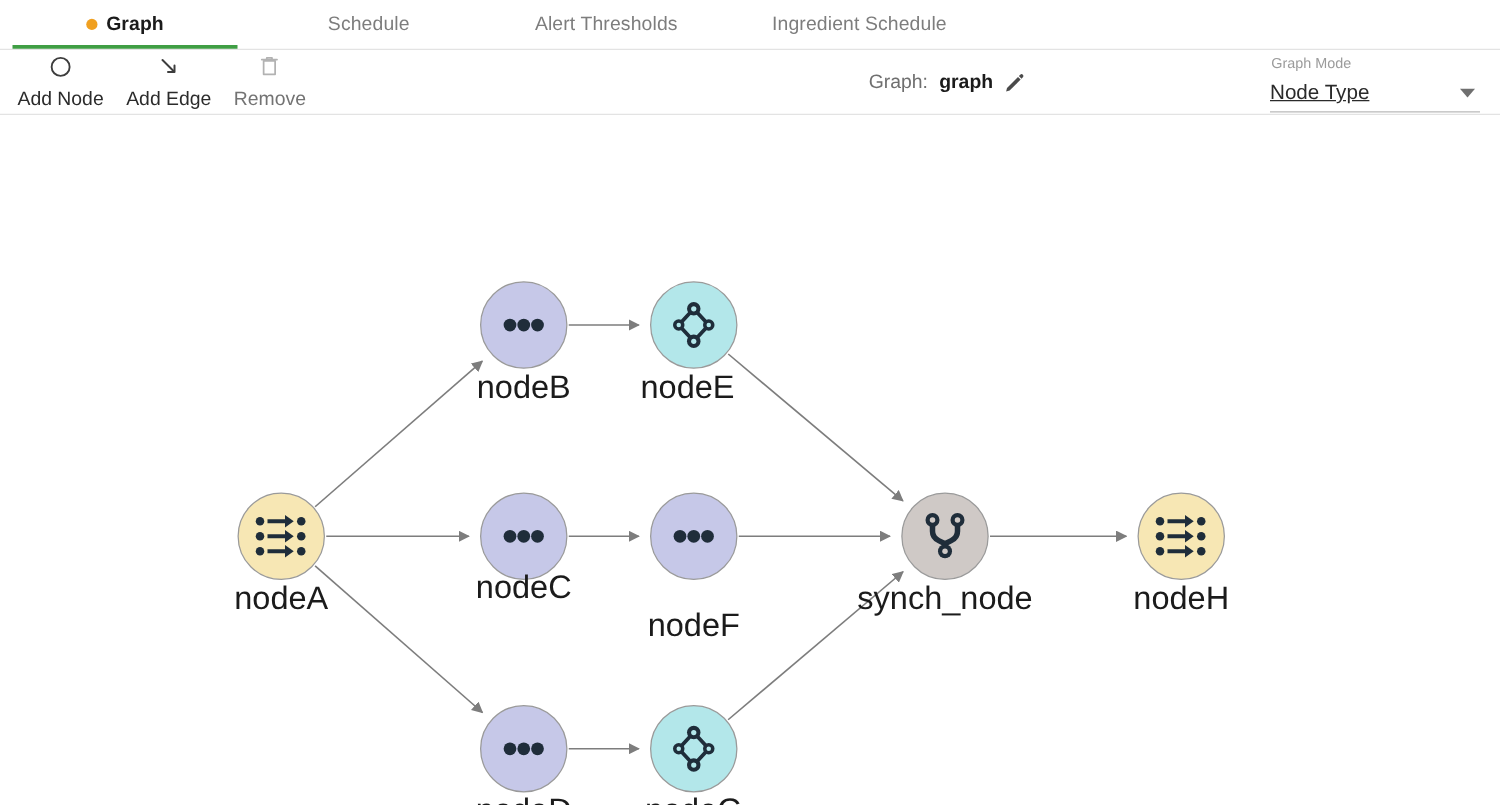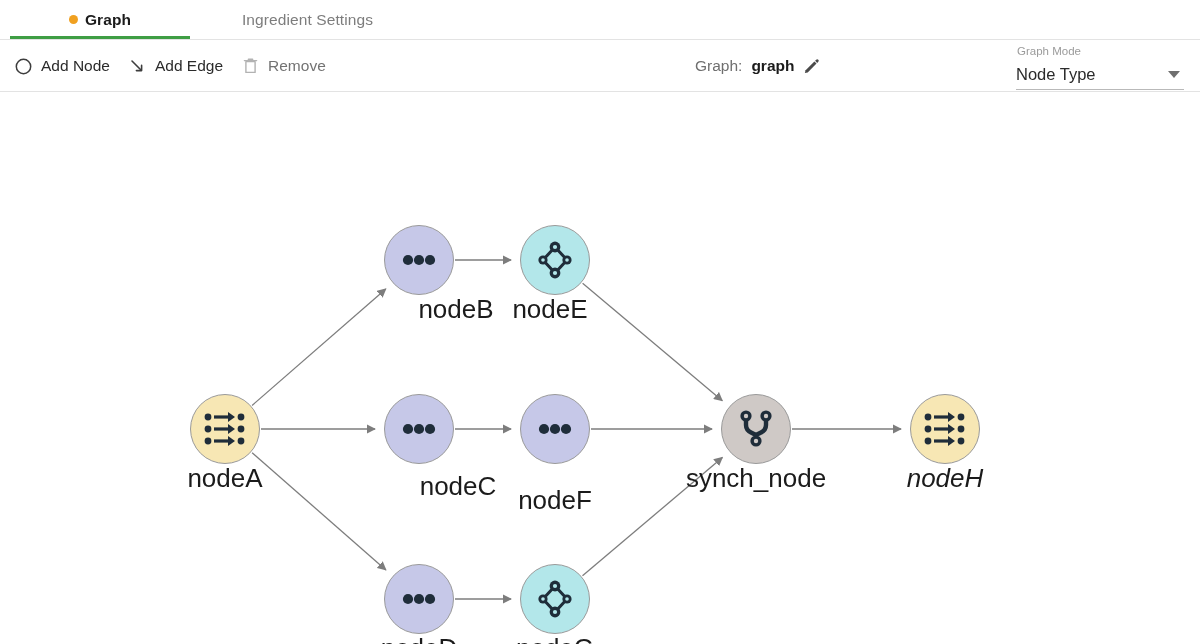--- a/index.html
+++ b/index.html
@@ -69,20 +69,21 @@
   .tool {
     display: flex;
     align-items: center;
     gap: 8px;
     padding: 4px 14px 4px 4px;
     font-size: 15.5px;
     color: #2b2b2b;
     cursor: pointer;
     user-select: none;
     white-space: nowrap;
+    flex-direction: column;
   }
   .tool.disabled { color: #737373; cursor: default; }
   .tool .ic { display: inline-flex; width: 19px; height: 19px; align-items: center; justify-content: center; flex: 0 0 auto;}
   .info-ic { margin-left: 2px; display:inline-flex; }
 
   .graph-label-wrap {
     position: absolute;
     left: 695px; top: 0;
     height: 52px;
     display: flex;
@@ -108,21 +109,21 @@
   .mode-select {
     margin-top: 2px;
     height: 30px;
     border-bottom: 1px solid #b9b9b9;
     display: flex;
     align-items: center;
     justify-content: space-between;
     cursor: pointer;
     user-select: none;
   }
-  .mode-value { font-size: 16.5px; color: #2b2b2b; }
+  .mode-value { font-size: 16.5px; color: #2b2b2b; text-decoration: underline; }
   .caret {
     width: 0; height: 0;
     border-left: 6px solid transparent;
     border-right: 6px solid transparent;
     border-top: 7px solid #6f6f6f;
     margin-right: 4px;
   }
 
   
   .canvas {
@@ -155,22 +156,28 @@
   }
 </style>
 </head>
 <body>
 
 <div class="tabbar">
   <div class="tab tab-0 active">
     <span class="tab-dot"></span>
     <span>Graph</span>
   </div>
+  <div class="tab tab-2">
+    <span>Schedule</span>
+  </div>
+  <div class="tab tab-3">
+    <span>Alert Thresholds</span>
+  </div>
   <div class="tab tab-4">
-    <span>Ingredient Settings</span>
+    <span>Ingredient Schedule</span>
   </div>
 </div>
 
 <div class="toolbar">
 
   <div class="tools">
 
     <div class="tool">
       <span class="ic">
         <svg width="17" height="17" viewBox="0 0 17 17">
@@ -265,31 +272,31 @@
       <div class="node-label" style="left: 225px; top: 371px; text-align: right;">nodeA</div>
       <div class="node" style="left: 384px; top: 133px; background: rgb(198, 200, 232); border-color: rgb(154, 154, 154);">
         <span style="display: flex;">
           <svg width="44" height="44" viewBox="0 0 44 44">
             <circle cx="11" cy="22" r="5.1" fill="#1f2d3a"></circle>
             <circle cx="22" cy="22" r="5.1" fill="#1f2d3a"></circle>
             <circle cx="33" cy="22" r="5.1" fill="#1f2d3a"></circle>
           </svg>
         </span>
       </div>
-      <div class="node-label" style="left: 419px; top: 202px; margin-left: 37px;">nodeB</div>
+      <div class="node-label" style="left: 419px; top: 202px;">nodeB</div>
       <div class="node" style="left: 384px; top: 302px; background: rgb(198, 200, 232); border-color: rgb(154, 154, 154);">
         <span style="display: flex;">
           <svg width="44" height="44" viewBox="0 0 44 44">
             <circle cx="11" cy="22" r="5.1" fill="#1f2d3a"></circle>
             <circle cx="22" cy="22" r="5.1" fill="#1f2d3a"></circle>
             <circle cx="33" cy="22" r="5.1" fill="#1f2d3a"></circle>
           </svg>
         </span>
       </div>
-      <div class="node-label" style="left: 419px; top: 379px; margin-left: 39px;">nodeC</div>
+      <div class="node-label" style="left: 419px; top: 362px;">nodeC</div>
       <div class="node" style="left: 384px; top: 472px; background: rgb(198, 200, 232); border-color: rgb(154, 154, 154);">
         <span style="display: flex;">
           <svg width="44" height="44" viewBox="0 0 44 44">
             <circle cx="11" cy="22" r="5.1" fill="#1f2d3a"></circle>
             <circle cx="22" cy="22" r="5.1" fill="#1f2d3a"></circle>
             <circle cx="33" cy="22" r="5.1" fill="#1f2d3a"></circle>
           </svg>
         </span>
       </div>
       <div class="node-label" style="left: 419px; top: 541px;">nodeD</div>
@@ -361,15 +368,15 @@
             <circle cx="38" cy="20" r="3.4" fill="#1f2d3a"></circle>
             <path d="M11 20 H27" stroke="#1f2d3a" stroke-width="3.2" stroke-linecap="butt"></path>
             <path d="M25 15 L32 20 L25 25 Z" fill="#1f2d3a"></path>
             <circle cx="5" cy="32" r="3.4" fill="#1f2d3a"></circle>
             <circle cx="38" cy="32" r="3.4" fill="#1f2d3a"></circle>
             <path d="M11 32 H27" stroke="#1f2d3a" stroke-width="3.2" stroke-linecap="butt"></path>
             <path d="M25 27 L32 32 L25 37 Z" fill="#1f2d3a"></path>
           </svg>
         </span>
       </div>
-      <div class="node-label" style="left: 945px; top: 371px; font-style: italic;">nodeH</div>
+      <div class="node-label" style="left: 945px; top: 371px;">nodeH</div>
     </div>
 </div>
 
 </body></html>

